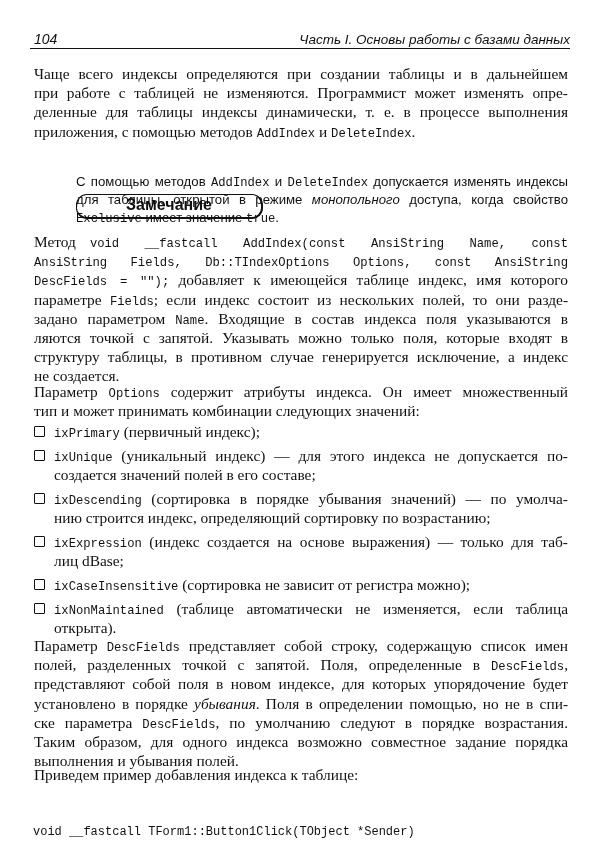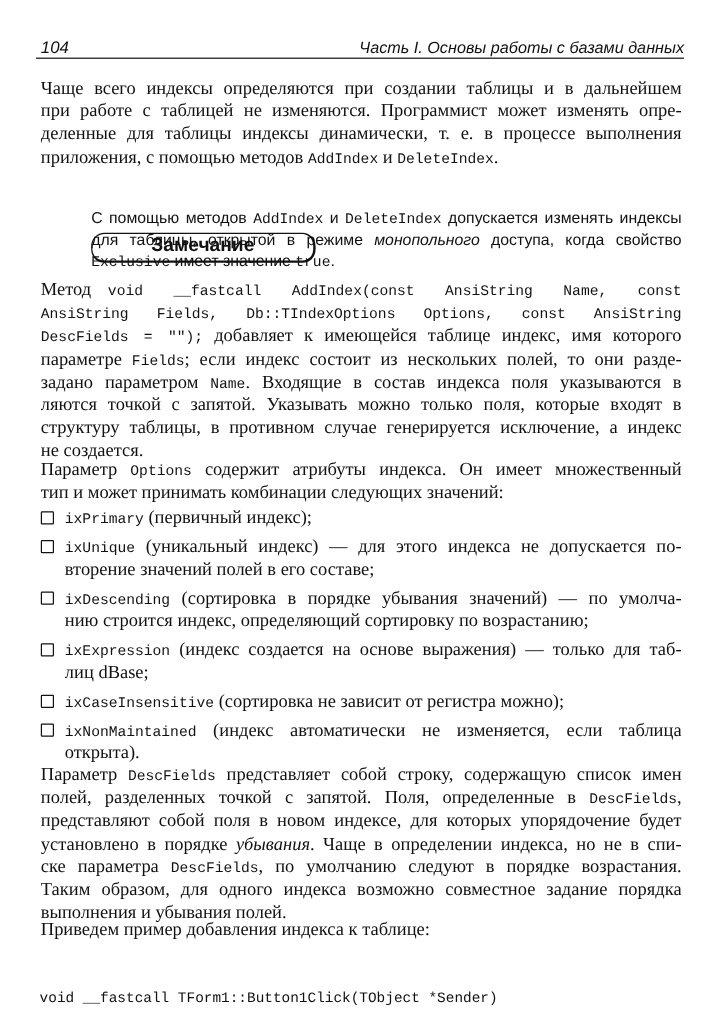--- a/index.html
+++ b/index.html
@@ -76,21 +76,21 @@
     <span class="cb"></span>
     <div class="btxt">
         <span class="line"><span class="mono">ixPrimary</span><span> (первичный индекс);</span></span>
       </div>
   </div>
 
   <div class="bullet serif" style="top:446px;">
     <span class="cb"></span>
     <div class="btxt">
       <span class="line jl"><span class="mono">ixUnique</span><span> (уникальный индекс) — для этого индекса не допускается по-</span></span>
-      <span class="line">вторение значений полей в его составе;</span>
+      <span class="line">создается значений полей в его составе;</span>
     </div>
   </div>
 
   <div class="bullet serif" style="top:489px;">
     <span class="cb"></span>
     <div class="btxt">
       <span class="line jl"><span class="mono">ixDescending</span><span> (сортировка в порядке убывания значений) — по умолча-</span></span>
       <span class="line">нию строится индекс, определяющий сортировку по возрастанию;</span>
     </div>
   </div>
@@ -106,30 +106,30 @@
   <div class="bullet serif" style="top:575px;">
     <span class="cb"></span>
     <div class="btxt">
         <span class="line"><span class="mono">ixCaseInsensitive</span><span> (сортировка не зависит от регистра можно);</span></span>
       </div>
   </div>
 
   <div class="bullet serif" style="top:599px;">
     <span class="cb"></span>
     <div class="btxt">
-      <span class="line jl"><span class="mono">ixNonMaintained</span><span> (индекс автоматически не изменяется, если таблица</span></span>
+      <span class="line jl"><span class="mono">ixNonMaintained</span><span> (таблице автоматически не изменяется, если таблица</span></span>
       <span class="line">открыта).</span>
     </div>
   </div>
 
   <div class="blk serif" style="top:636px;">
     <span class="line jl"><span>Параметр </span><span class="mono">DescFields</span><span> представляет собой строку, содержащую список имен</span></span>
     <span class="line jl"><span>полей, разделенных точкой с запятой. Поля, определенные в </span><span class="mono">DescFields</span><span>,</span></span>
     <span class="line jl">представляют собой поля в новом индексе, для которых упорядочение будет</span>
-    <span class="line jl"><span>установлено в порядке </span><em>убывания</em><span>. Чаще в определении индекса, но не в спи-</span></span>
+    <span class="line jl"><span>установлено в порядке </span><em>убывания</em><span>. Поля в определении помощью, но не в спи-</span></span>
     <span class="line jl"><span>ске параметра </span><span class="mono">DescFields</span><span>, по умолчанию следуют в порядке возрастания.</span></span>
     <span class="line jl">Таким образом, для одного индекса возможно совместное задание порядка</span>
     <span class="line">выполнения и убывания полей.</span>
   </div>
 
   <div class="blk serif" style="top:765px;">
     <span class="line">Приведем пример добавления индекса к таблице:</span>
   </div>
 
   <div class="code" style="top:787px;">

